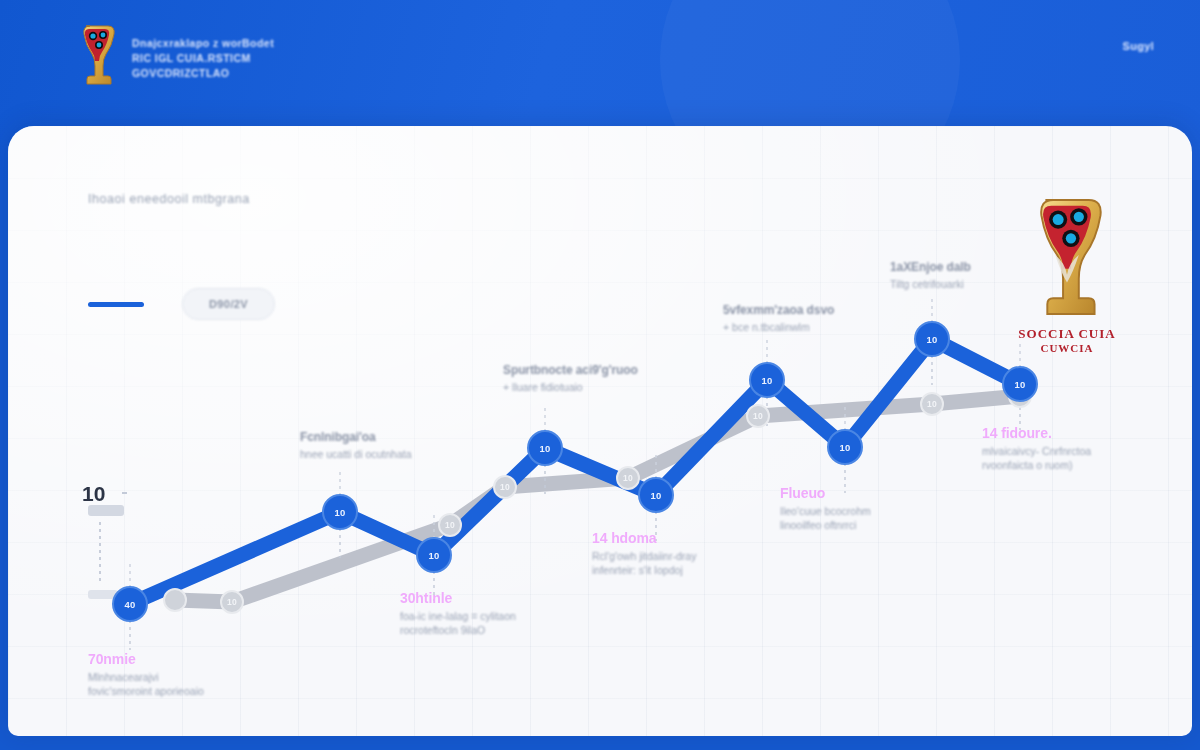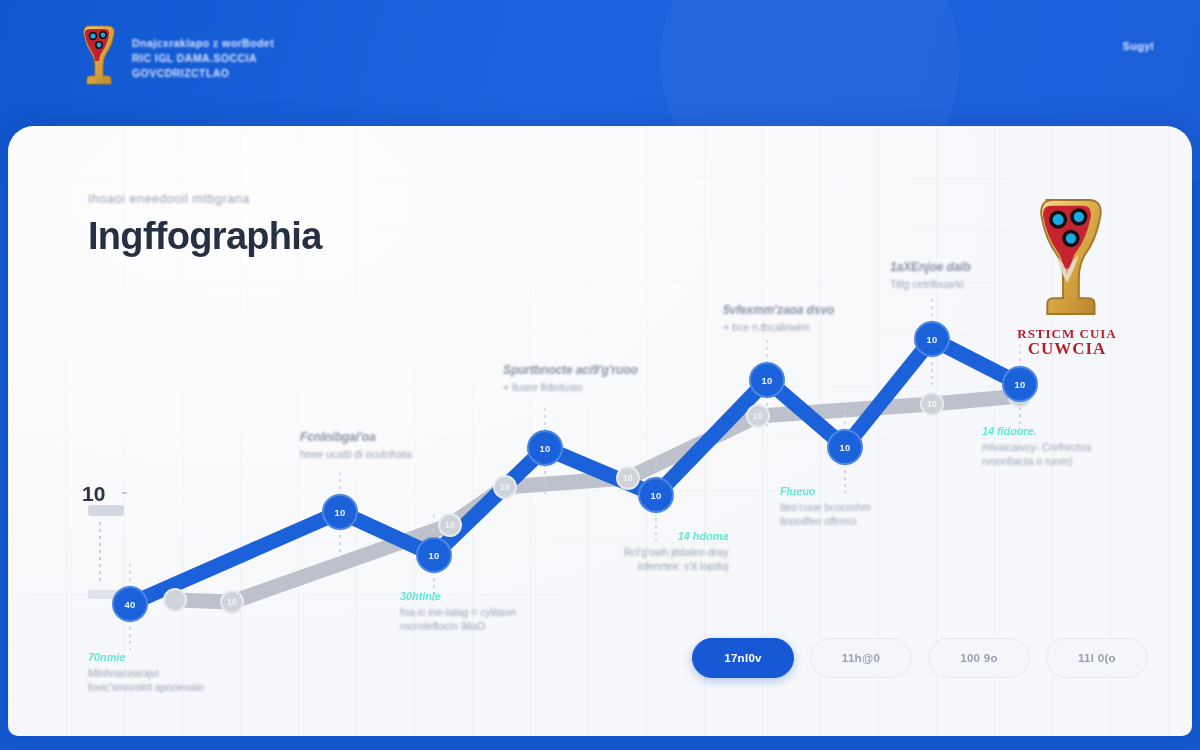--- a/index.html
+++ b/index.html
@@ -85,21 +85,21 @@
 
   .marker-label {
     position:absolute; transform:translate(-50%,-50%);
     font-size:9.5px; font-weight:700; color:#eaf1ff; letter-spacing:.2px;
     filter:blur(.5px); pointer-events:none;
   }
   .marker-label.gray { color:#f2f4f7; font-size:8.5px; }
 
   
   .anno { position:absolute; }
-  .anno .a-title { font-size:11px; font-weight:700; color:#5eead4; letter-spacing:-.1px;font-style:italic; }
+  .anno .a-title { font-size:14px; font-weight:700; color:#f0abfc; letter-spacing:-.1px; }
   .anno .a-sub { font-size:10.5px; color:#9aa3b5; line-height:14px; filter:blur(1px); font-weight:500; margin-top:3px; }
   .anno.faint .a-title { color:#8a93a6; font-weight:600; font-size:12px; filter:blur(1.1px); }
   .anno.faint .a-sub { filter:blur(1.2px); }
 
   
   .pill-row { position:absolute; left:692px; top:638px; display:flex; gap:16px; }
   .pill {
     min-width:102px; text-align:center; padding:13px 20px; border-radius:22px;
     font-size:11.5px; font-weight:600; letter-spacing:.3px;
     background:#f4f6f9; border:1px solid #e4e8f0; color:#98a1b2; filter:blur(.75px);
@@ -134,37 +134,40 @@
         <path d="M13 5 h16 q5 0 4 6 q-2 10 -7 17 q-3 4 -3 9 h-4 q0 -5 -3 -9 q-5 -7 -7 -17 q-1 -6 4 -6 z" fill="#c0222e"></path>
         <circle cx="17" cy="12" r="4.2" fill="#0d0d10"></circle>
           <circle cx="17" cy="12" r="2.6" fill="#18a9e0"></circle>
         <circle cx="27" cy="11" r="4" fill="#0d0d10"></circle>
           <circle cx="27" cy="11" r="2.4" fill="#18a9e0"></circle>
         <circle cx="23" cy="21" r="4" fill="#0d0d10"></circle>
           <circle cx="23" cy="21" r="2.4" fill="#18a9e0"></circle>
       </svg>
       <div class="brand-text">
         <span class="brand-line">Dnajcxraklapo z worBodet</span>
-        <span class="brand-line">RIC IGL DAMA.SOCCIA</span>
+        <span class="brand-line">RIC IGL CUIA.RSTICM</span>
         <span class="brand-line">GOVCDRIZCTLAO</span>
       </div>
     </div>
     <div class="header-right">
       <span class="header-link">Sugyl</span>
     </div>
   </div>
 
   <div class="card">
     <div class="grid-bg"></div>
     <div class="card-sheen"></div>
   </div>
 
   <div class="eyebrow">Ihoaoi eneedooil mtbgrana</div>
-  <h1 class="headline">Ingffographia</h1>
-
+
+  <div class="legend-row">
+    <span class="legend-swatch"></span>
+    <span class="legend-chip">D90/2V</span>
+  </div>
 
   <div class="y-label">10</div>
   <div class="y-tick"></div>
   <div class="y-bar"></div>
   <div class="y-dots"></div>
   <div class="y-bar2"></div>
 
   <svg class="chart" id="chart-svg">
       <path d="M175 600 L232 602 L450 525 L505 487 L628 478 L758 416 L932 404 L1020 396" fill="none" stroke="#b9bec8" stroke-width="15" stroke-linecap="round" stroke-linejoin="round" opacity=".95"></path>
       <line x1="130" y1="620" x2="130" y2="650" stroke="#c3cad8" stroke-width="1.4" stroke-dasharray="3 4"></line>
@@ -242,21 +245,21 @@
           <div>foa-ic ine-lalag = cylitaon</div>
           <div>rocroteftocln 9ilaO</div>
         </div>
       </div>
       <div class="anno faint" style="left: 503px; top: 363px;">
         <div class="a-title">Spurtbnocte aci9'g'ruoo</div>
         <div class="a-sub">
           <div>+ lluare fidiotuaio</div>
         </div>
       </div>
-      <div class="anno" style="left: 624px; top: 530px; text-align: right;">
+      <div class="anno" style="left: 592px; top: 530px;">
         <div class="a-title">14 hdoma</div>
         <div class="a-sub">
           <div>Rcl'g'owh jitdaiinr-dray</div>
           <div>infenrteir: s'it Iopdoj</div>
         </div>
       </div>
       <div class="anno faint" style="left: 723px; top: 303px;">
         <div class="a-title">5vfexmm'zaoa dsvo</div>
         <div class="a-sub">
           <div>+ bce n.tbcalinwlm</div>
@@ -297,25 +300,19 @@
       <path d="M13 5 h16 q5 0 4 6 q-2 10 -7 17 q-3 4 -3 9 h-4 q0 -5 -3 -9 q-5 -7 -7 -17 q-1 -6 4 -6 z" fill="#c4232f"></path>
       <path d="M15 30 q5 4 6 10 q1 -6 6 -10 q-3 9 -6 14 q-3 -5 -6 -14 z" fill="#e8e3d8" opacity=".85"></path>
       <circle cx="16.5" cy="12" r="4.6" fill="#101014"></circle>
         <circle cx="16.5" cy="12" r="2.8" fill="#19aae2"></circle>
       <circle cx="27" cy="10.6" r="4.4" fill="#101014"></circle>
         <circle cx="27" cy="10.6" r="2.6" fill="#19aae2"></circle>
       <circle cx="23" cy="21.5" r="4.4" fill="#101014"></circle>
         <circle cx="23" cy="21.5" r="2.6" fill="#19aae2"></circle>
     </svg>
     <div class="wc-cap" style="margin-top:8px;">
-      <div style="font-size:13px;">RSTICM CUIA</div>
-      <div style="font-size:17px;">CUWCIA</div>
+      <div style="font-size:13px;">SOCCIA CUIA</div>
+      <div style="font-size:11px;">CUWCIA</div>
     </div>
   </div>
 
-  <div class="pill-row" id="pill-row">
-      <button class="pill active">17nl0v</button>
-      <button class="pill">11h@0</button>
-      <button class="pill">100 9o</button>
-      <button class="pill">11l 0(o</button>
-    </div>
 
 </div>
 
 </body></html>

